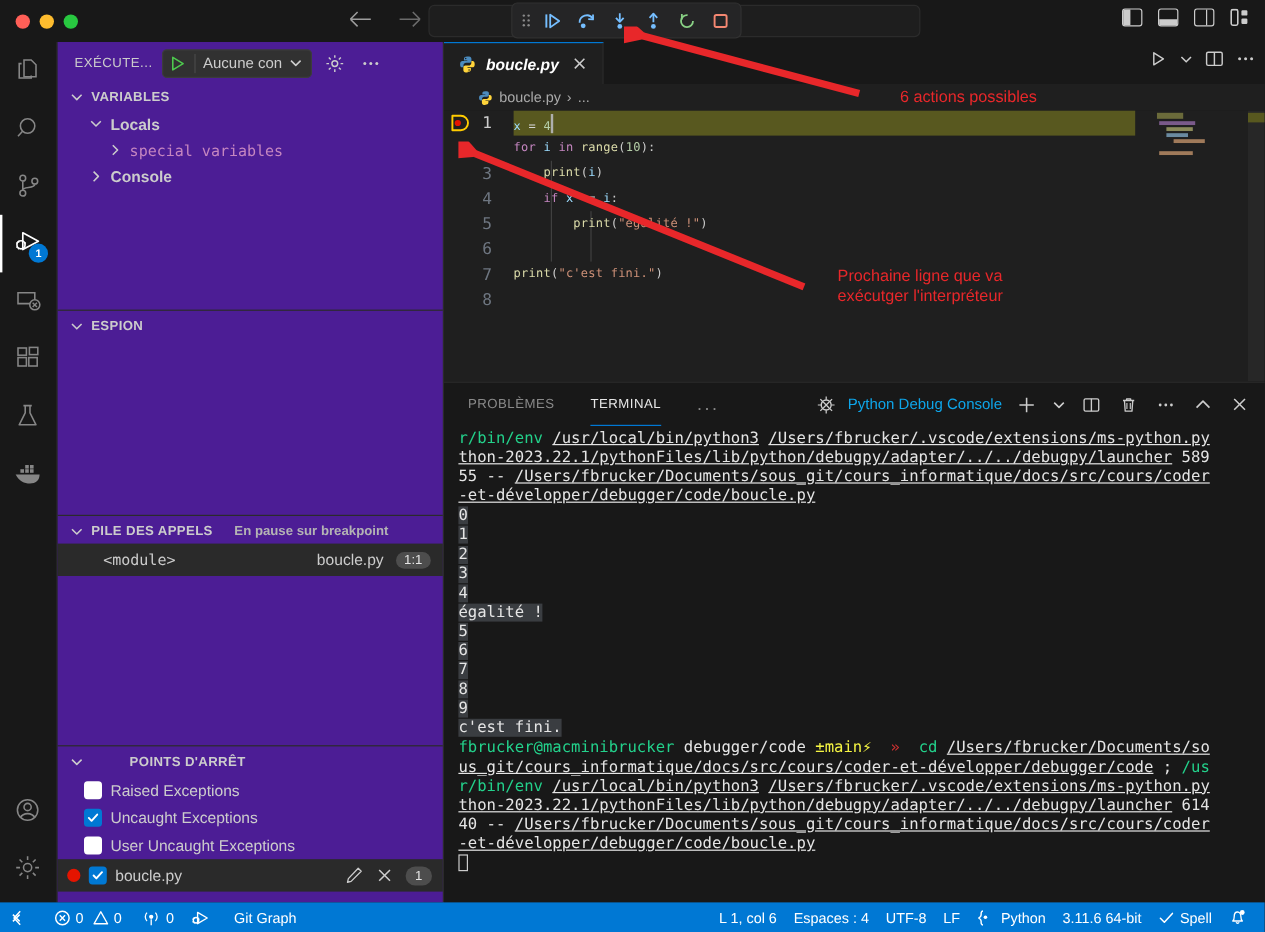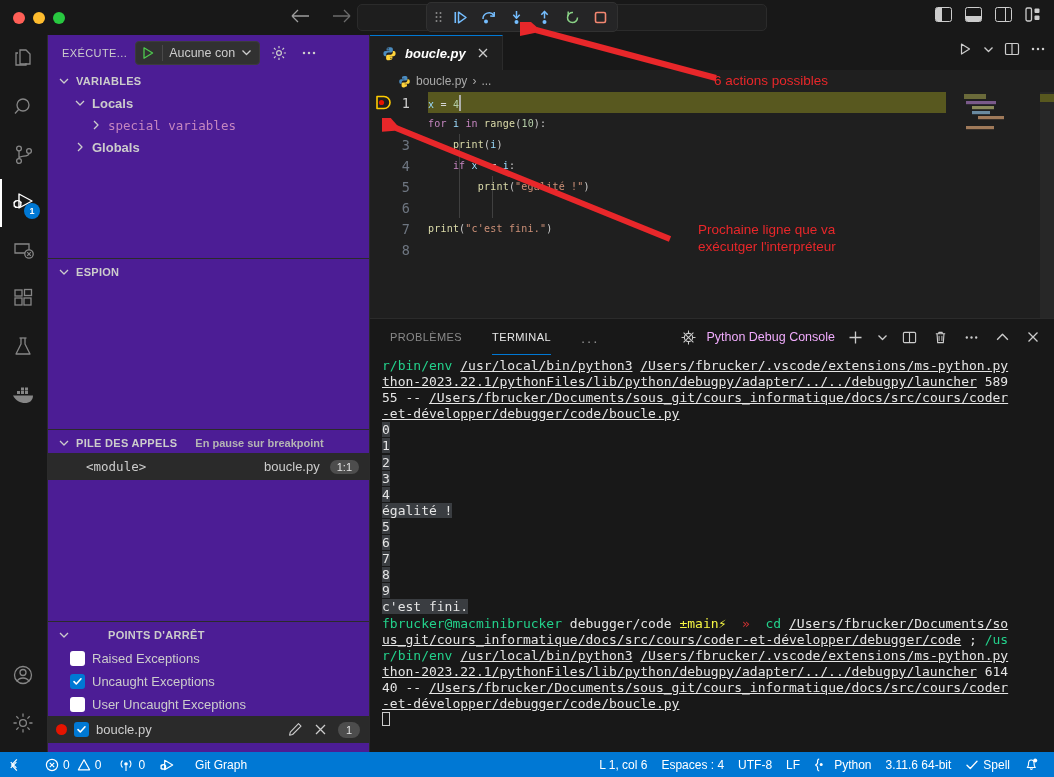--- a/index.html
+++ b/index.html
@@ -159,21 +159,21 @@
   .minimap { position:absolute; right: 14px; top: 0; width: 76px; height: 226px; }
   .overview-ruler { position:absolute; right:0; top:0; width:14px; height:226px; background:#272727;}
 
   
   .panel { position: absolute; left: 370px; top: 318px; width: 684px; height: 434px; background:#181818; border-top:1px solid #2b2b2b;}
   .panel-head { height: 36px; display:flex; align-items:center; padding-left: 20px; position:relative;}
   .p-tab { font-size: 11px; color:#8a8a8a; letter-spacing:.4px; margin-right:30px; cursor:pointer; height:36px; display:flex; align-items:center; position:relative;}
   .p-tab.active { color:#e7e7e7; }
   .p-tab.active::after { content:''; position:absolute; left:0; right:0; bottom:0; height:1.5px; background:#0078d4;}
   .p-actions { position:absolute; right:10px; top:0; height:36px; display:flex; align-items:center; gap:9px;}
-  .p-term-name { font-size:12.5px; color:#f0abfc; }
+  .p-term-name { font-size:12.5px; color:#0ea5e9; }
   .pa-btn { width:22px; height:22px; display:flex; align-items:center; justify-content:center; border-radius:4px; cursor:pointer;}
 
   .terminal {
     position:absolute; top:36px; left:0; right:0; bottom:0; padding: 3px 0 0 12px;
     font-family: "DejaVu Sans Mono", monospace; font-size: 13px; line-height: 16.1px;
     color:#cccccc; white-space:pre; overflow:hidden;
   }
   .t-green { color:#23d18b; }
   .t-white { color:#e5e5e5; }
   .t-yellow { color:#f5f543; }
@@ -415,21 +415,21 @@
             </svg>
         </span>
         <span class="mono" style="margin-left:4px;color:#c586c0;font-size:12.5px;">special variables</span>
       </div>
       <div class="tree-row" style="padding-left:24px;">
         <span class="chev">
           <svg width="12" height="12" viewBox="0 0 12 12">
               <path d="M4 2 L8 6 L4 10" fill="none" stroke="#cccccc" stroke-width="1.3" stroke-linejoin="round"></path>
             </svg>
         </span>
-        <span style="margin-left:4px;font-weight:600;">Globals</span>
+        <span style="margin-left:4px;font-weight:600;">Console</span>
       </div>
     </div>
 
     <div class="section-head" style="position:absolute;top:223px;left:0;right:0;border-top:1px solid #2b2b2b;padding-top:2px;height:24px;">
       <span class="chev">
         <svg width="12" height="12" viewBox="0 0 12 12">
             <path d="M2 4 L6 8 L10 4" fill="none" stroke="#cccccc" stroke-width="1.3" stroke-linejoin="round"></path>
           </svg>
       </span>
       <span class="st">ESPION</span>
@@ -736,21 +736,21 @@
   </div>
 
   <svg class="arrow-svg" style="left:520px; top:22px; width:230px; height:70px;">
     <defs>
       <marker id="ah1" markerWidth="7" markerHeight="7" refX="1" refY="3.5" orient="auto">
         <path d="M7,0 L0,3.5 L7,7 z" fill="#e8272a"></path>
       </marker>
     </defs>
     <line x1="196" y1="56" x2="16" y2="8" stroke="#e8272a" stroke-width="6" marker-end="url(#ah1)"></line>
   </svg>
-  <div class="anno" style="left:714px; top:72px;">6 actions possibles</div>
+  <div class="anno" style="left:750px; top:72px;">6 actions possibles</div>
 
   <svg class="arrow-svg" style="left:382px; top:118px; width:300px; height:128px;">
     <defs>
       <marker id="ah2" markerWidth="7" markerHeight="7" refX="1" refY="3.5" orient="auto">
         <path d="M7,0 L0,3.5 L7,7 z" fill="#e8272a"></path>
       </marker>
     </defs>
     <line x1="288" y1="121" x2="14" y2="10" stroke="#e8272a" stroke-width="6" marker-end="url(#ah2)"></line>
   </svg>
   <div class="anno" style="left:698px; top:221px;">

